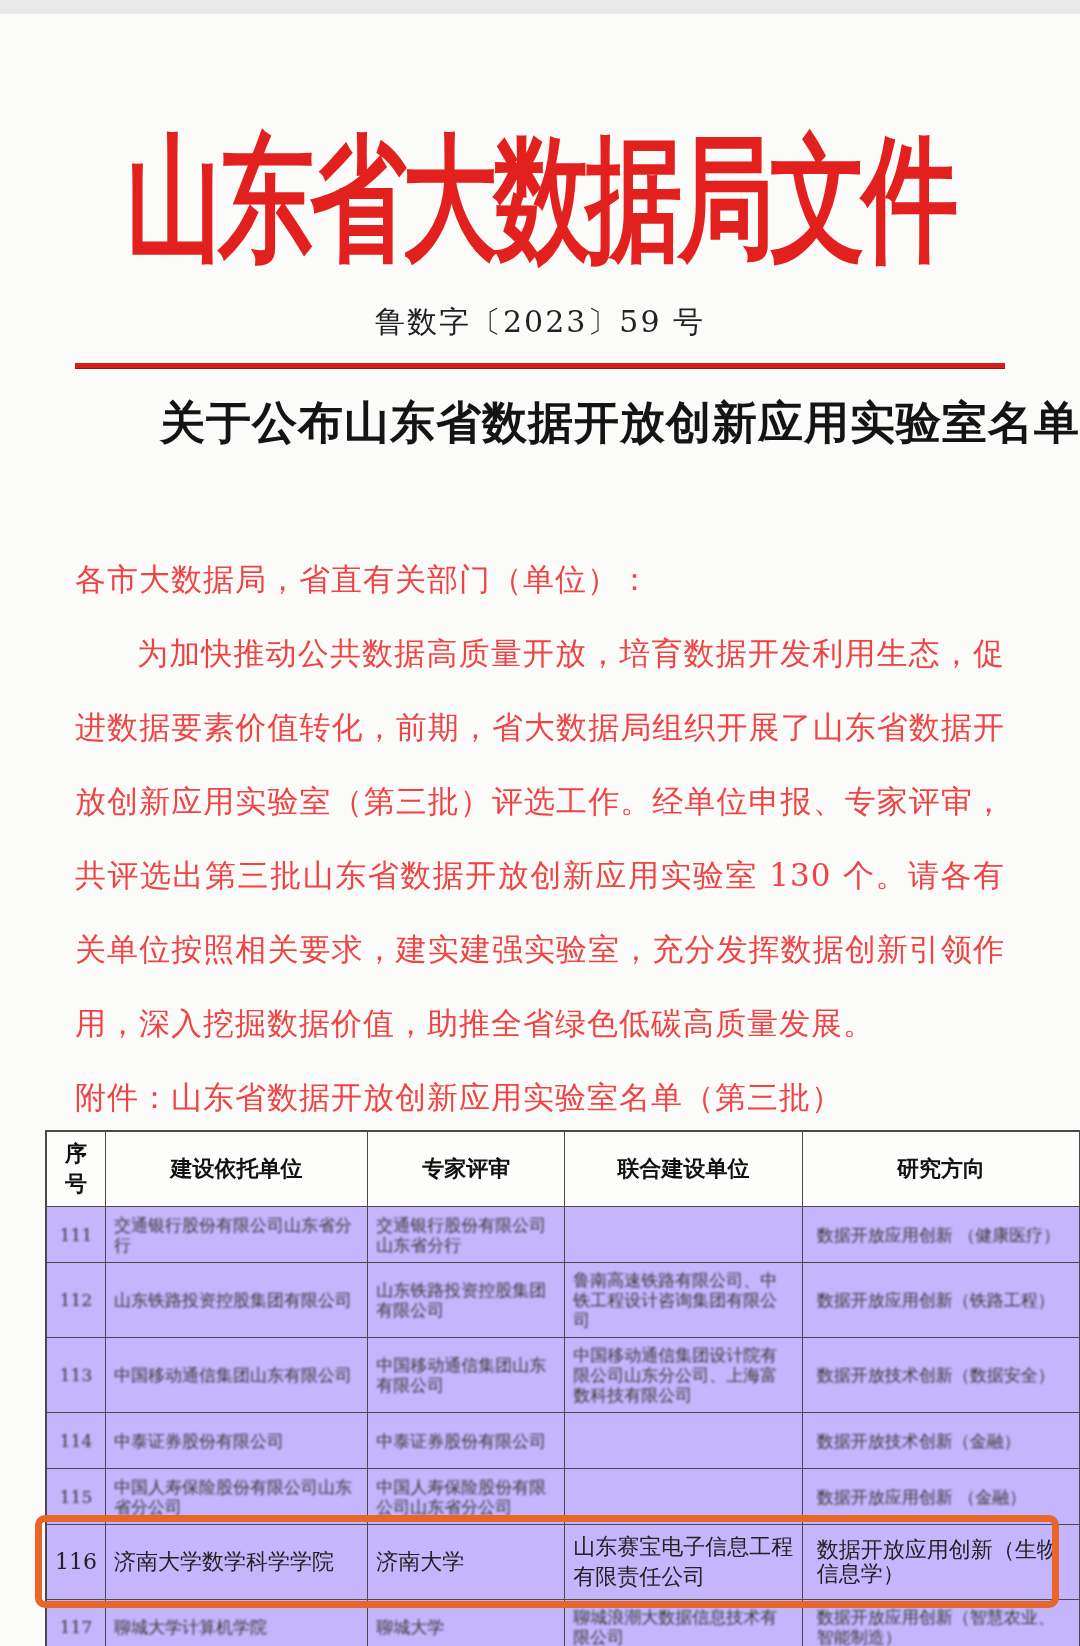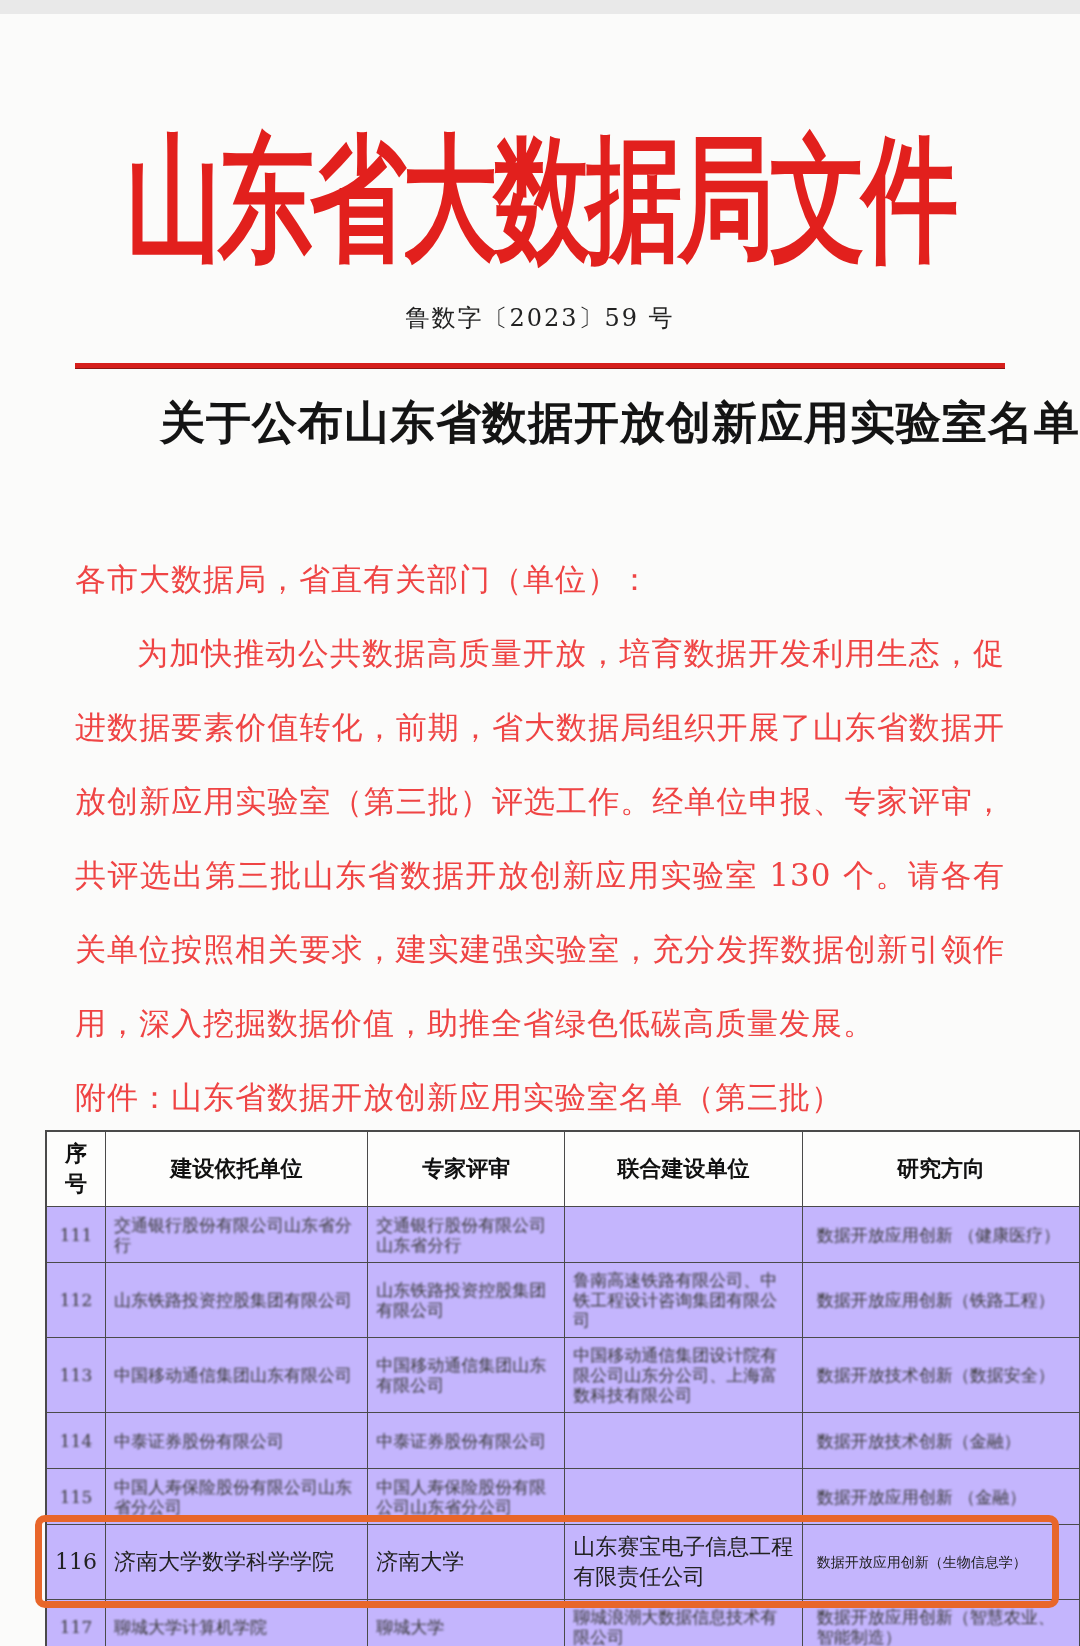--- a/index.html
+++ b/index.html
@@ -25,21 +25,21 @@
     font-size:96px;font-weight:900;
     letter-spacing:-4px;
     color:var(--title-red);
     transform:scaleY(1.42);
     transform-origin:top center;
     white-space:nowrap;
   }
   .doc-number{
     position:absolute;top:288px;left:0;right:0;
     text-align:center;
-    font-size:24px;color:#222;
+    font-size:30px;color:#222;
     letter-spacing:2px;
   }
   .red-rule{
     position:absolute;top:349px;left:75px;width:930px;height:5px;
     background:var(--rule-red);
     box-shadow:0 1px 0 #8d1513;
   }
   .notice-title{
     position:absolute;top:376px;left:0;right:0;
     text-align:right;
@@ -78,21 +78,21 @@
   .lab-table .cell-text{
     display:inline-block;
     font-size:17px;line-height:20px;color:#222;
     text-align:left;
   }
   .lab-table td.num{text-align:center;}
   .lab-table td.num .cell-text{text-align:left;}
   .lab-table td.dir{padding-left:14px;}
   .lab-table tr.highlight{height:74px;}
   .lab-table tr.highlight .cell-text{font-size:22px;line-height:30px;}
-  .lab-table tr.highlight td.dir .cell-text{font-size:14px;line-height:24px;}
+  .lab-table tr.highlight td.dir .cell-text{font-size:22px;line-height:24px;}
   .lab-table tr.blurred .cell-text{
     filter:blur(1.05px);
     color:#3a3a3a;
   }
   .highlight-box{
     position:absolute;
     border:7px solid var(--highlight-orange);
     border-radius:10px;
     pointer-events:none;
     background:transparent;

